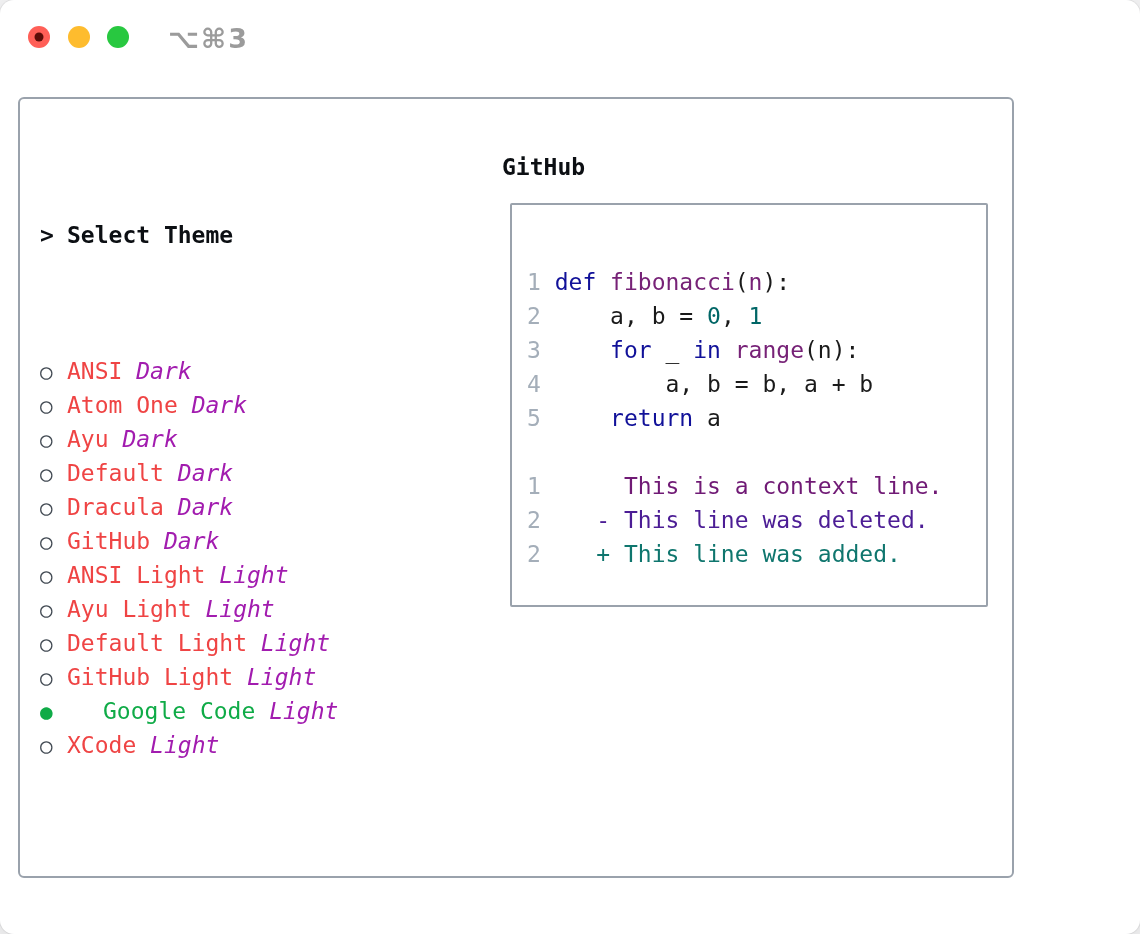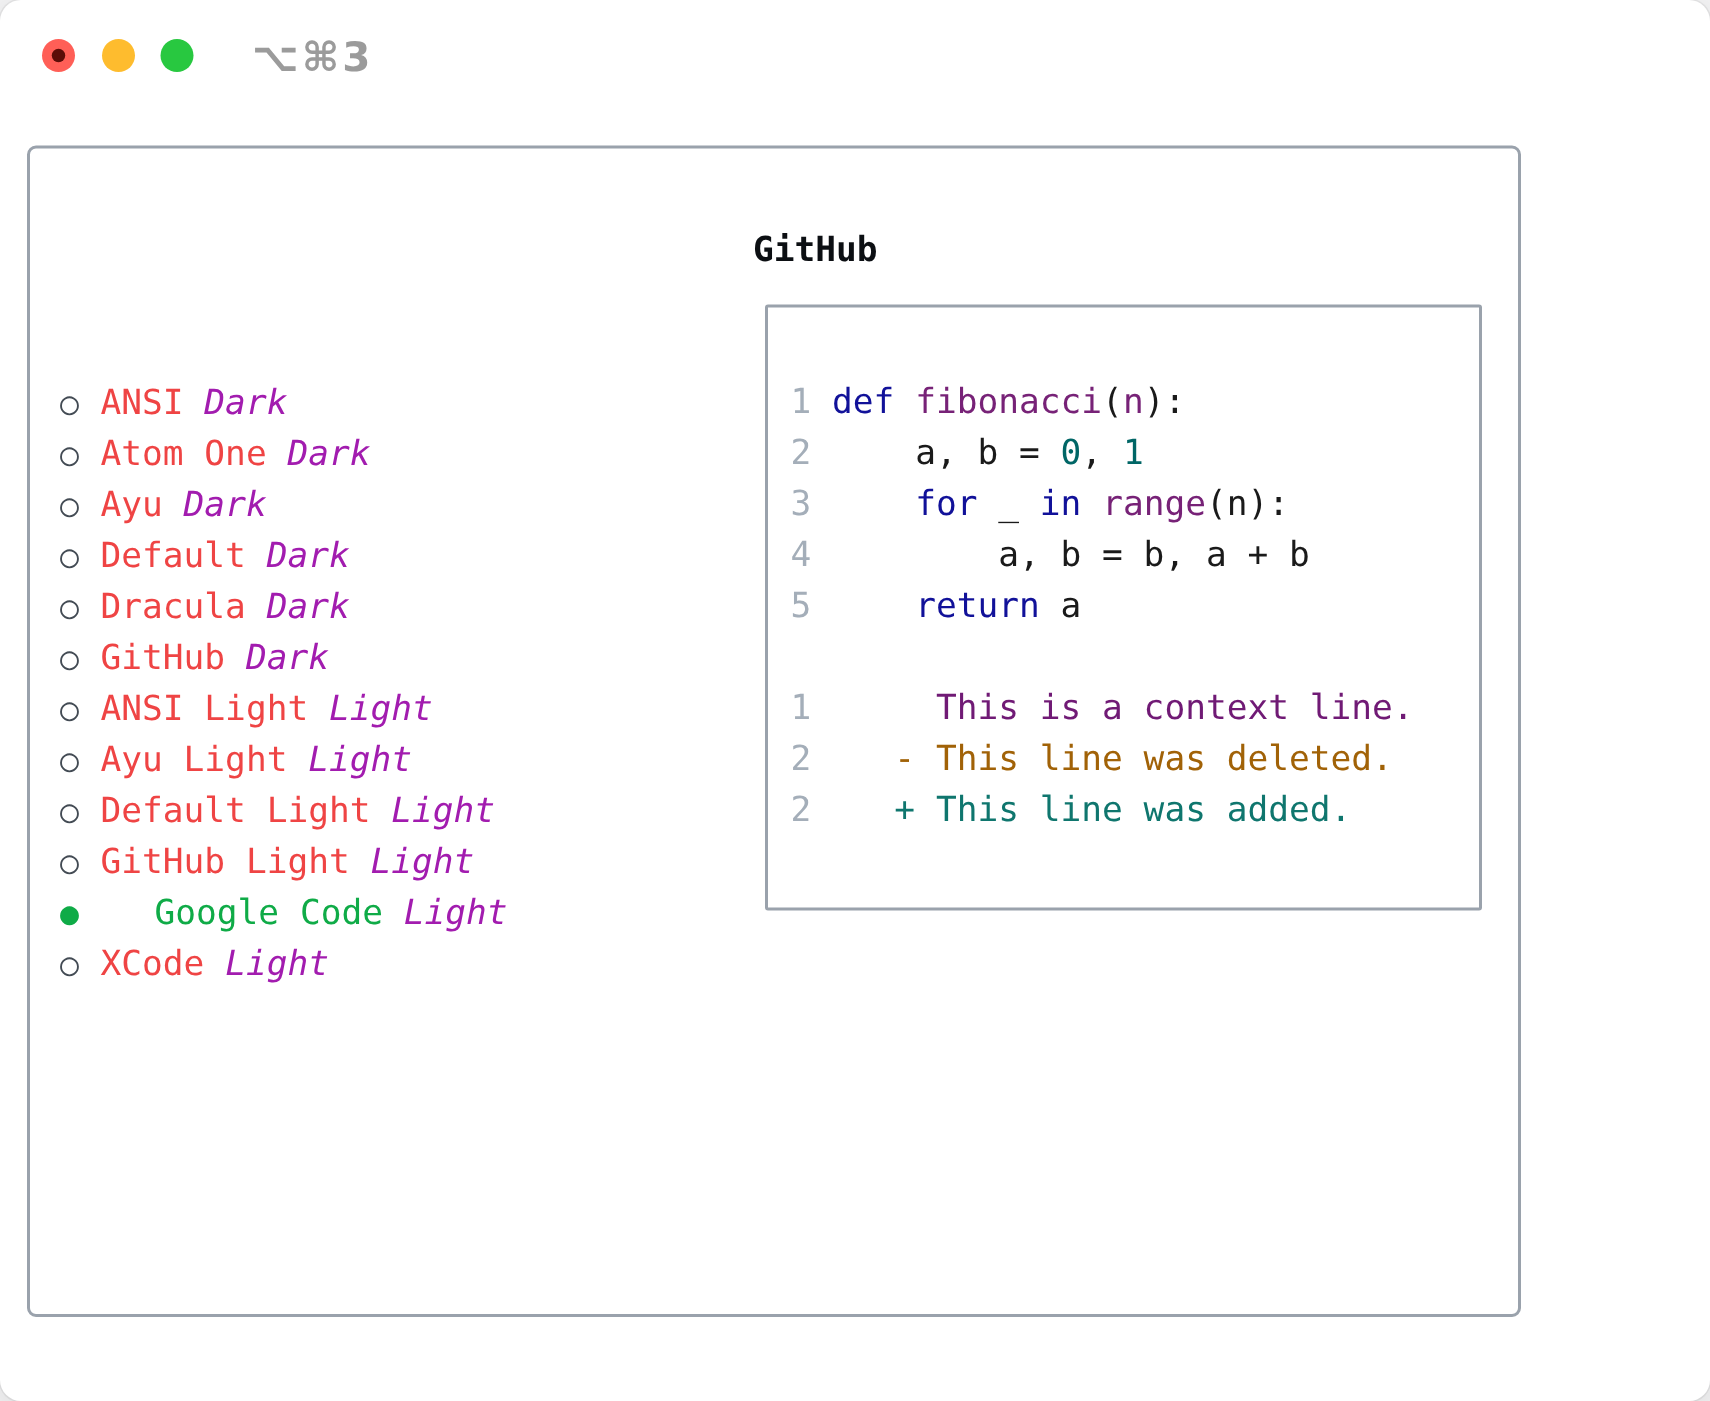--- a/index.html
+++ b/index.html
@@ -61,52 +61,53 @@
   .preview-title {
     position: absolute; left: 482px; top: 51px;
     font-size: 23px; line-height: 34px; font-weight: 700; color: #0c0f13;
   }
   .preview-box {
     position: absolute; left: 490px; top: 104px;
     width: 478px; height: 404px;
     border: 2px solid #9aa2ac;
     border-radius: 2px;
     background: #ffffff;
-    padding: 46px 10px 0 15px;
+    padding: 60px 10px 0 15px;
     font-size: 23px; line-height: 34px;
     white-space: pre;
     overflow: hidden;
   }
   .code-row { display: block; height: 34px; }
   .ln { color: #a4aeb9; }
   .tk-kw  { color: #111199; }
   .tk-fn  { color: #772277; }
   .tk-pl  { color: #1a1a1a; }
   .tk-num { color: #006666; }
   .tk-ctx { color: #701a75; }
-  .tk-del { color: #a16207; }
+  .tk-del { color: #4c1d95; }
   .tk-add { color: #0f766e; }
 </style>
 </head>
 <body>
 
 <div class="window">
 
   <div class="titlebar">
     <div class="traffic red">
       <span class="inner-dot"></span>
     </div>
     <div class="traffic yellow"></div>
     <div class="traffic green"></div>
     <div class="window-title">⌥⌘3</div>
   </div>
 
   <div class="panel">
 
     <div class="left-col">
+      <div class="row hdr"><span class="prefix">&gt;</span><span>Select Theme</span></div>
 
       <div><div class="row"><span class="prefix bullet-off">○</span><span class="theme-name">ANSI</span><span class="variant">Dark</span></div><div class="row"><span class="prefix bullet-off">○</span><span class="theme-name">Atom One</span><span class="variant">Dark</span></div><div class="row"><span class="prefix bullet-off">○</span><span class="theme-name">Ayu</span><span class="variant">Dark</span></div><div class="row"><span class="prefix bullet-off">○</span><span class="theme-name">Default</span><span class="variant">Dark</span></div><div class="row"><span class="prefix bullet-off">○</span><span class="theme-name">Dracula</span><span class="variant">Dark</span></div><div class="row"><span class="prefix bullet-off">○</span><span class="theme-name">GitHub</span><span class="variant">Dark</span></div><div class="row"><span class="prefix bullet-off">○</span><span class="theme-name">ANSI Light</span><span class="variant">Light</span></div><div class="row"><span class="prefix bullet-off">○</span><span class="theme-name">Ayu Light</span><span class="variant">Light</span></div><div class="row"><span class="prefix bullet-off">○</span><span class="theme-name">Default Light</span><span class="variant">Light</span></div><div class="row"><span class="prefix bullet-off">○</span><span class="theme-name">GitHub Light</span><span class="variant">Light</span></div><div class="row selected"><span class="prefix bullet-on">●</span><span class="theme-name">Google Code</span><span class="variant">Light</span></div><div class="row"><span class="prefix bullet-off">○</span><span class="theme-name">XCode</span><span class="variant">Light</span></div></div>
 
       <div class="apply-block">
         
         
       </div>
 
       
     </div>

